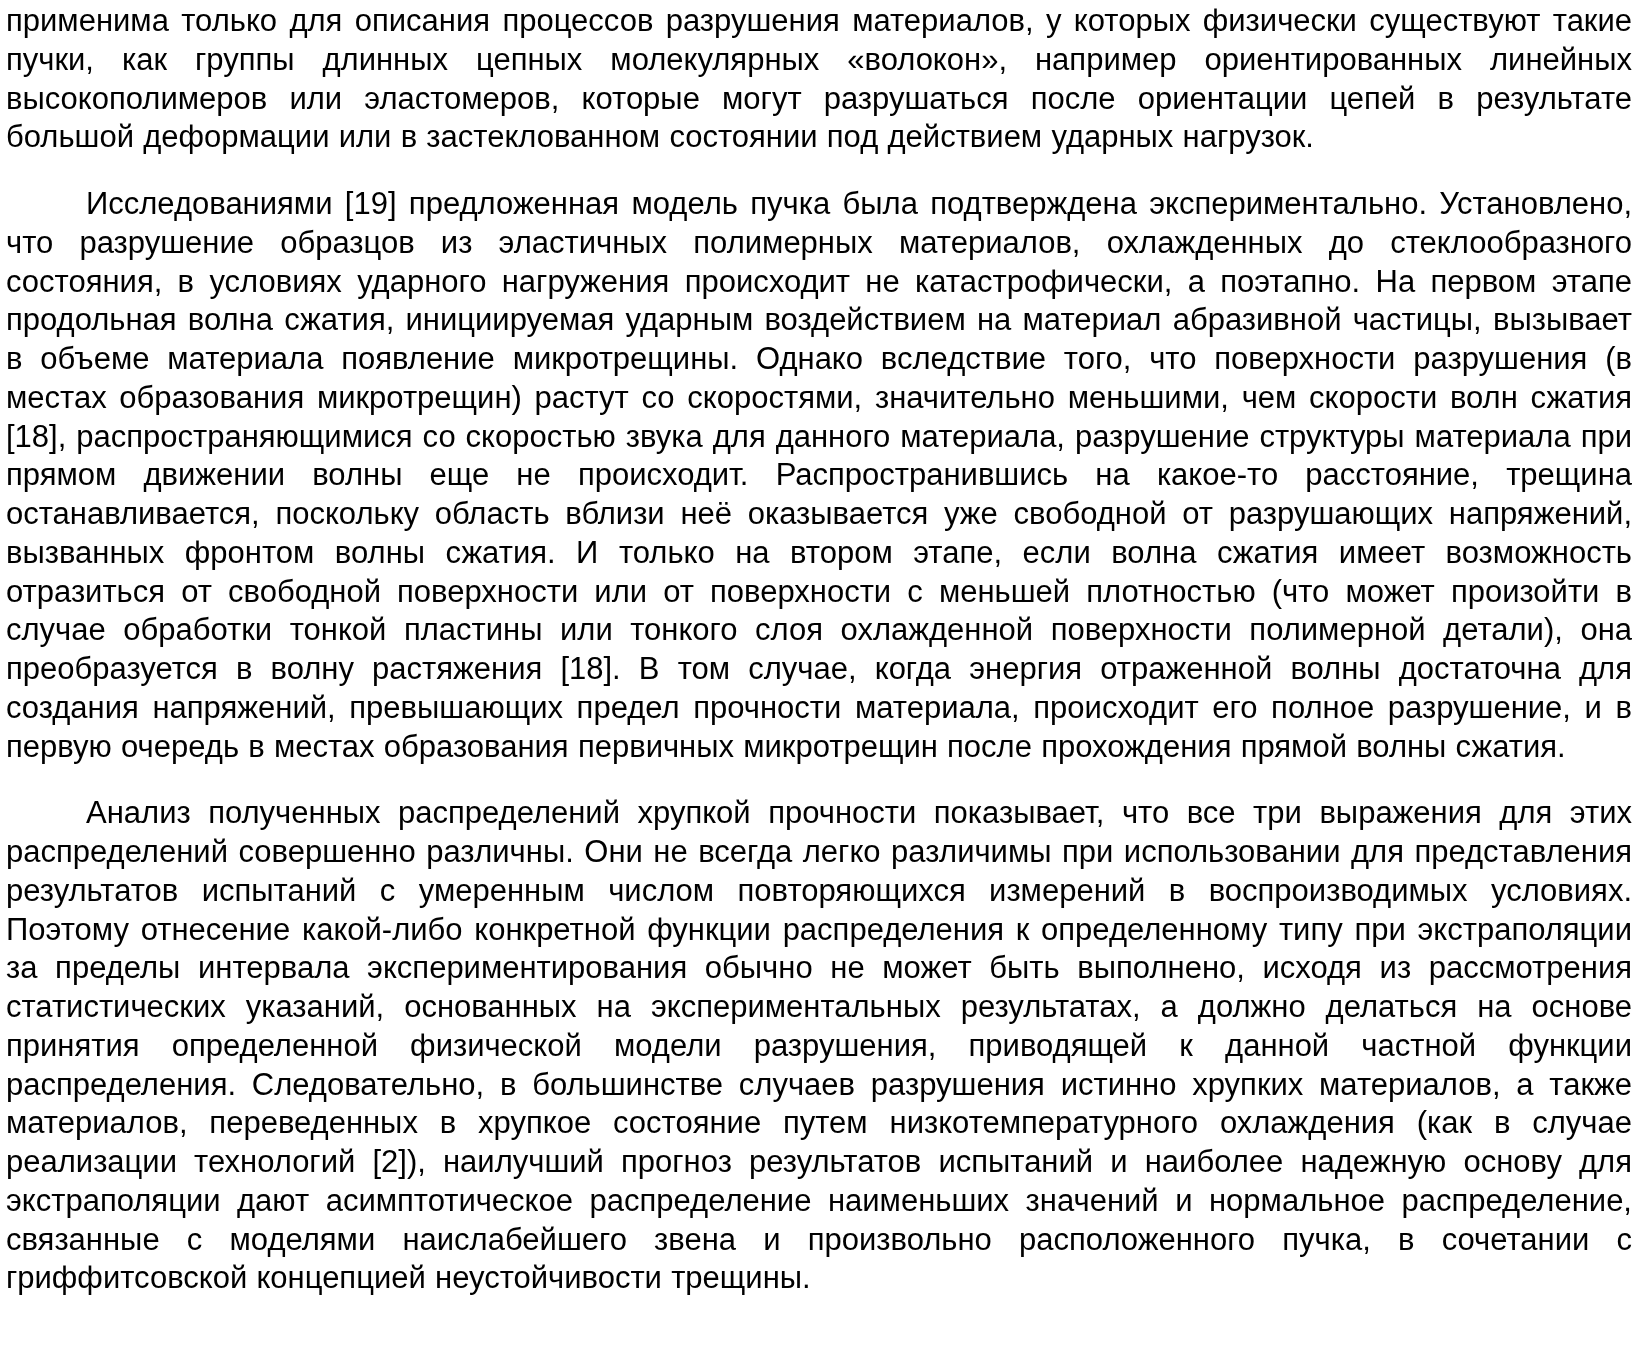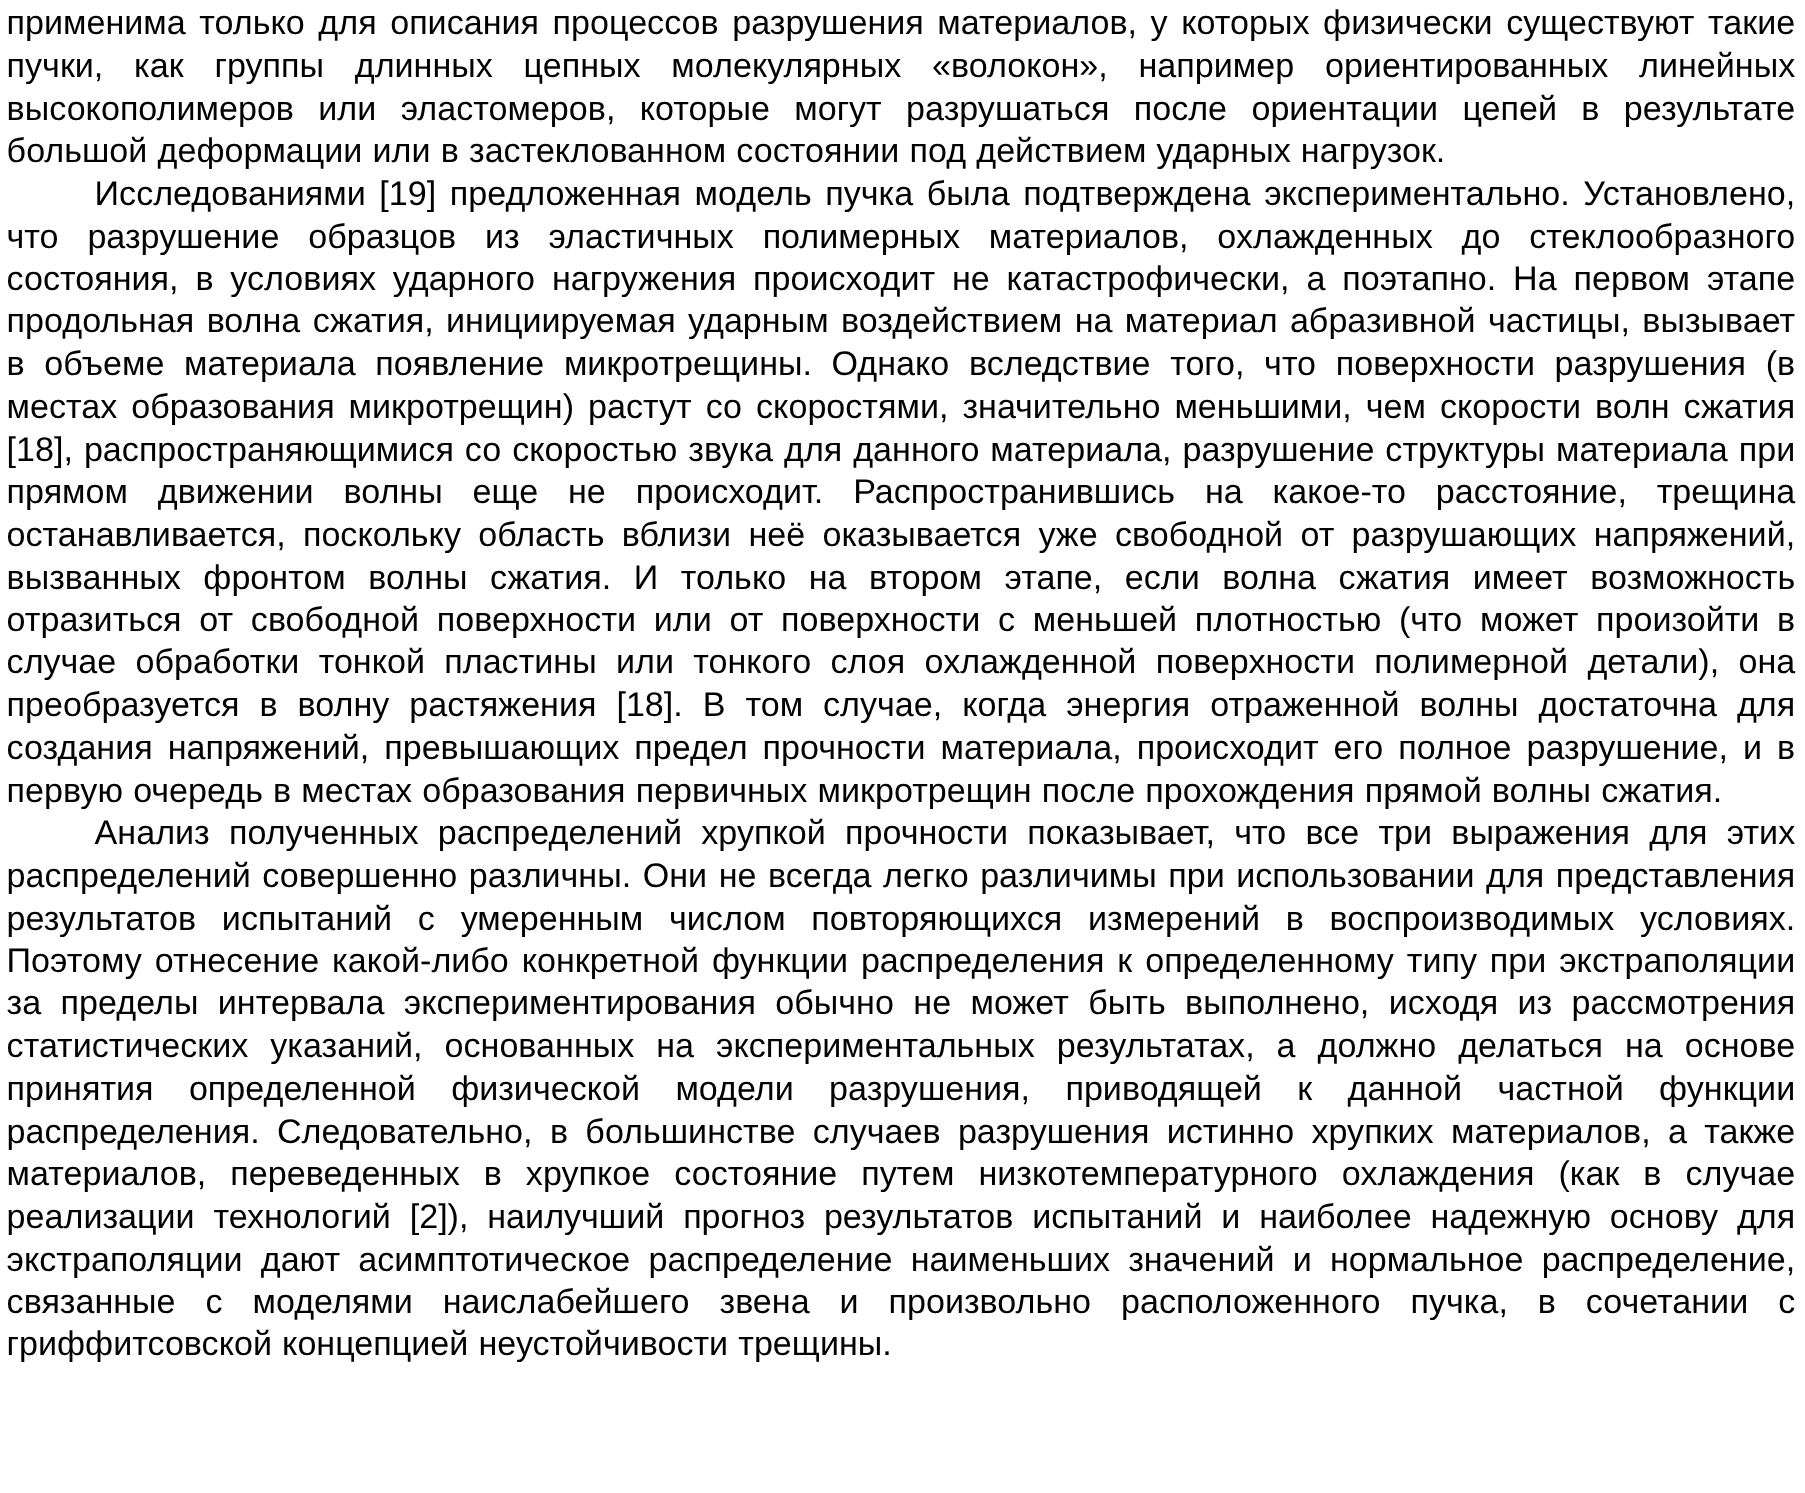--- a/index.html
+++ b/index.html
@@ -20,20 +20,21 @@
     font-family: "Liberation Sans", sans-serif;
     font-size: 31px;
     line-height: 38.75px;
     color: #000000;
     text-align: justify;
     text-justify: inter-word;
     word-spacing: 0.02em;
   }
   .para.indented {
     text-indent: 80px;
+    margin-top: 28px;
   }
 </style>
 </head>
 <body>
 
 <div class="page">
   <p class="para">применима только для описания процессов разрушения материалов, у которых физически существуют такие пучки, как группы длинных цепных молекулярных «волокон», например ориентированных линейных высокополимеров или эластомеров, которые могут разрушаться после ориентации цепей в результате большой деформации или в застеклованном состоянии под действием ударных нагрузок.</p>
   <p class="para indented">Исследованиями [19] предложенная модель пучка была подтверждена экспериментально. Установлено, что разрушение образцов из эластичных полимерных материалов, охлажденных до стеклообразного состояния, в условиях ударного нагружения происходит не катастрофически, а поэтапно. На первом этапе продольная волна сжатия, инициируемая ударным воздействием на материал абразивной частицы, вызывает в объеме материала появление микротрещины. Однако вследствие того, что поверхности разрушения (в местах образования микротрещин) растут со скоростями, значительно меньшими, чем скорости волн сжатия [18], распространяющимися со скоростью звука для данного материала, разрушение структуры материала при прямом движении волны еще не происходит. Распространившись на какое-то расстояние, трещина останавливается, поскольку область вблизи неё оказывается уже свободной от разрушающих напряжений, вызванных фронтом волны сжатия. И только на втором этапе, если волна сжатия имеет возможность отразиться от свободной поверхности или от поверхности с меньшей плотностью (что может произойти в случае обработки тонкой пластины или тонкого слоя охлажденной поверхности полимерной детали), она преобразуется в волну растяжения [18]. В том случае, когда энергия отраженной волны достаточна для создания напряжений, превышающих предел прочности материала, происходит его полное разрушение, и в первую очередь в местах образования первичных микротрещин после прохождения прямой волны сжатия.</p>
   <p class="para indented">Анализ полученных распределений хрупкой прочности показывает, что все три выражения для этих распределений совершенно различны. Они не всегда легко различимы при использовании для представления результатов испытаний с умеренным числом повторяющихся измерений в воспроизводимых условиях. Поэтому отнесение какой-либо конкретной функции распределения к определенному типу при экстраполяции за пределы интервала экспериментирования обычно не может быть выполнено, исходя из рассмотрения статистических указаний, основанных на экспериментальных результатах, а должно делаться на основе принятия определенной физической модели разрушения, приводящей к данной частной функции распределения. Следовательно, в большинстве случаев разрушения истинно хрупких материалов, а также материалов, переведенных в хрупкое состояние путем низкотемпературного охлаждения (как в случае реализации технологий [2]), наилучший прогноз результатов испытаний и наиболее надежную основу для экстраполяции дают асимптотическое распределение наименьших значений и нормальное распределение, связанные с моделями наислабейшего звена и произвольно расположенного пучка, в сочетании с гриффитсовской концепцией неустойчивости трещины.</p>
 </div>

